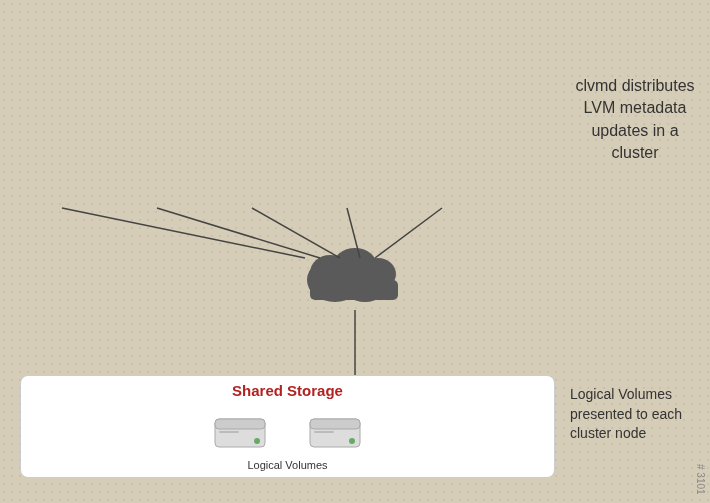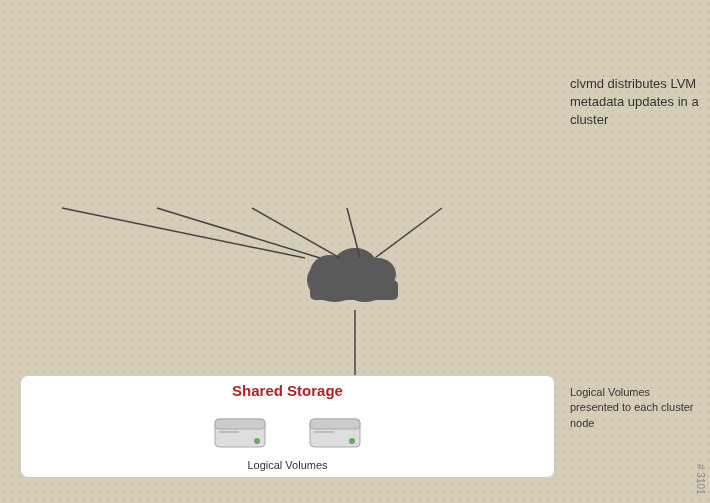--- a/index.html
+++ b/index.html
@@ -83,31 +83,32 @@
     .clvmd-label {
       font-size: 10px;
       font-weight: bold;
     }
 
     .annotation-right {
       position: absolute;
       right: 10px;
       top: 75px;
       width: 130px;
-      font-size: 13px;
+      font-size: 16px;
       color: #333;
       line-height: 1.4;
+      text-align: center;
     }
 
     .annotation-bottom-right {
       position: absolute;
       right: 10px;
       top: 385px;
       width: 130px;
-      font-size: 11px;
+      font-size: 14px;
       color: #333;
       line-height: 1.4;
     }
 
     
     .lines-svg {
       position: absolute;
       top: 0;
       left: 0;
       width: 710px;

